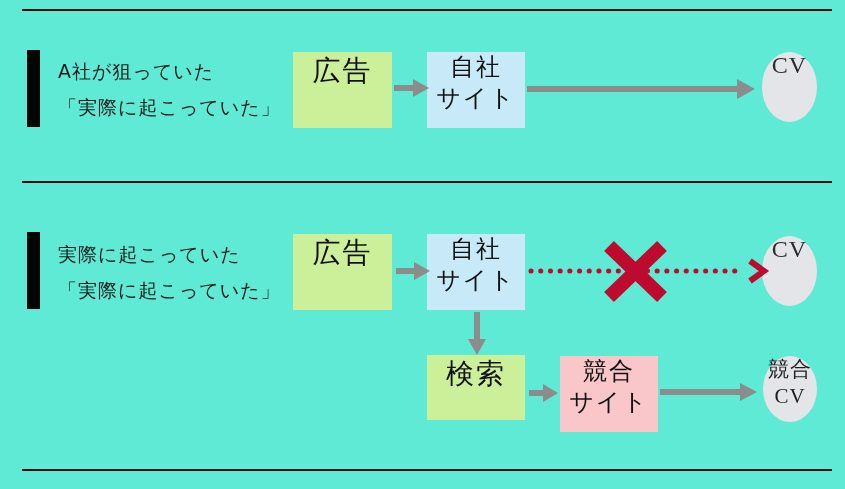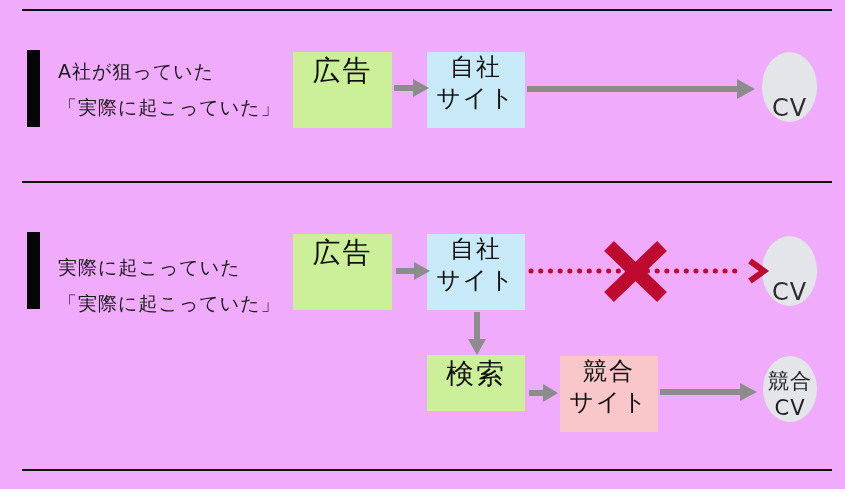--- a/index.html
+++ b/index.html
@@ -1,18 +1,18 @@
 <!DOCTYPE html>
 <html><head>
 <meta charset="utf-8">
 <style>
   html,body{margin:0;padding:0;background:#ffffff;}
   body{font-family:"DejaVu Sans","Liberation Sans",sans-serif;}
   #canvas{
-    position:relative;width:845px;height:489px;background:#f0abfc;overflow:hidden;
+    position:relative;width:845px;height:489px;background:#5eead4;overflow:hidden;
   }
   .rule{position:absolute;left:22px;width:810px;height:2px;background:#0d0d0d;}
   .section-bar{position:absolute;left:27px;width:13px;height:77px;background:#050505;}
   .section-label{
     position:absolute;left:58px;width:235px;
     font-size:19px;line-height:36px;letter-spacing:1px;color:#1a1a1a;
     white-space:nowrap;
   }
   .node{
     position:absolute;display:flex;flex-direction:column;
@@ -21,22 +21,23 @@
   }
   .node .l1,.node .l2{display:block;}
   .box-ad{background:#ccf099;}
   .box-site{background:#c8e9f8;}
   .box-search{background:#ccf099;}
   .box-competitor{background:#f9c6c9;}
   .big-label{font-size:28px;letter-spacing:2px;}
   .two-line{font-size:24px;line-height:31px;letter-spacing:2px;}
   .ellipse{
     position:absolute;border-radius:50%;background:#e3e5e8;
-    display:flex;flex-direction:column;align-items:center;justify-content:flex-end;
+    display:flex;flex-direction:column;align-items:center;justify-content:flex-start;
     color:#2b2e30;
+    font-family:Liberation Serif, serif;
   }
   .cv-label{font-size:24px;letter-spacing:1px;}
   .cv-two{font-size:21px;line-height:27px;letter-spacing:1px;color:#1c1e20;white-space:nowrap;}
   svg.overlay{position:absolute;left:0;top:0;pointer-events:none;}
 </style>
 </head>
 <body>
 
 <div id="canvas">
 
@@ -57,39 +58,39 @@
   <div class="node box-site two-line" style="left:427px;top:52px;width:98px;height:76px;">
     <span class="l1">自社</span>
     <span class="l2">サイト</span>
   </div>
 
   <div class="ellipse" style="left:762px;top:52px;width:55px;height:70px;">
     <span class="cv-label">CV</span>
   </div>
 
   <div class="section-bar" style="top:232px;"></div>
-  <div class="section-label" style="top:249px;">
+  <div class="section-label" style="top:236px;">
     <span class="l1">実際に起こっていた</span><br>
     <span class="l2">「実際に起こっていた」</span>
   </div>
 
   <div class="node box-ad big-label" style="left:293px;top:234px;width:99px;height:76px;">
     <span>広告</span>
   </div>
 
   <div class="node box-site two-line" style="left:427px;top:234px;width:98px;height:76px;">
     <span class="l1">自社</span>
     <span class="l2">サイト</span>
   </div>
 
   <div class="ellipse" style="left:762px;top:236px;width:55px;height:70px;">
     <span class="cv-label">CV</span>
   </div>
 
-  <div class="node box-search big-label" style="left:427px;top:355px;width:98px;height:56px;">
+  <div class="node box-search big-label" style="left:427px;top:355px;width:98px;height:65px;">
     <span>検索</span>
   </div>
 
   <div class="node box-competitor two-line" style="left:560px;top:356px;width:98px;height:76px;">
     <span class="l1">競合</span>
     <span class="l2">サイト</span>
   </div>
 
   <div class="ellipse" style="left:763px;top:356px;width:54px;height:66px;">
     <span class="cv-two">競合</span>

